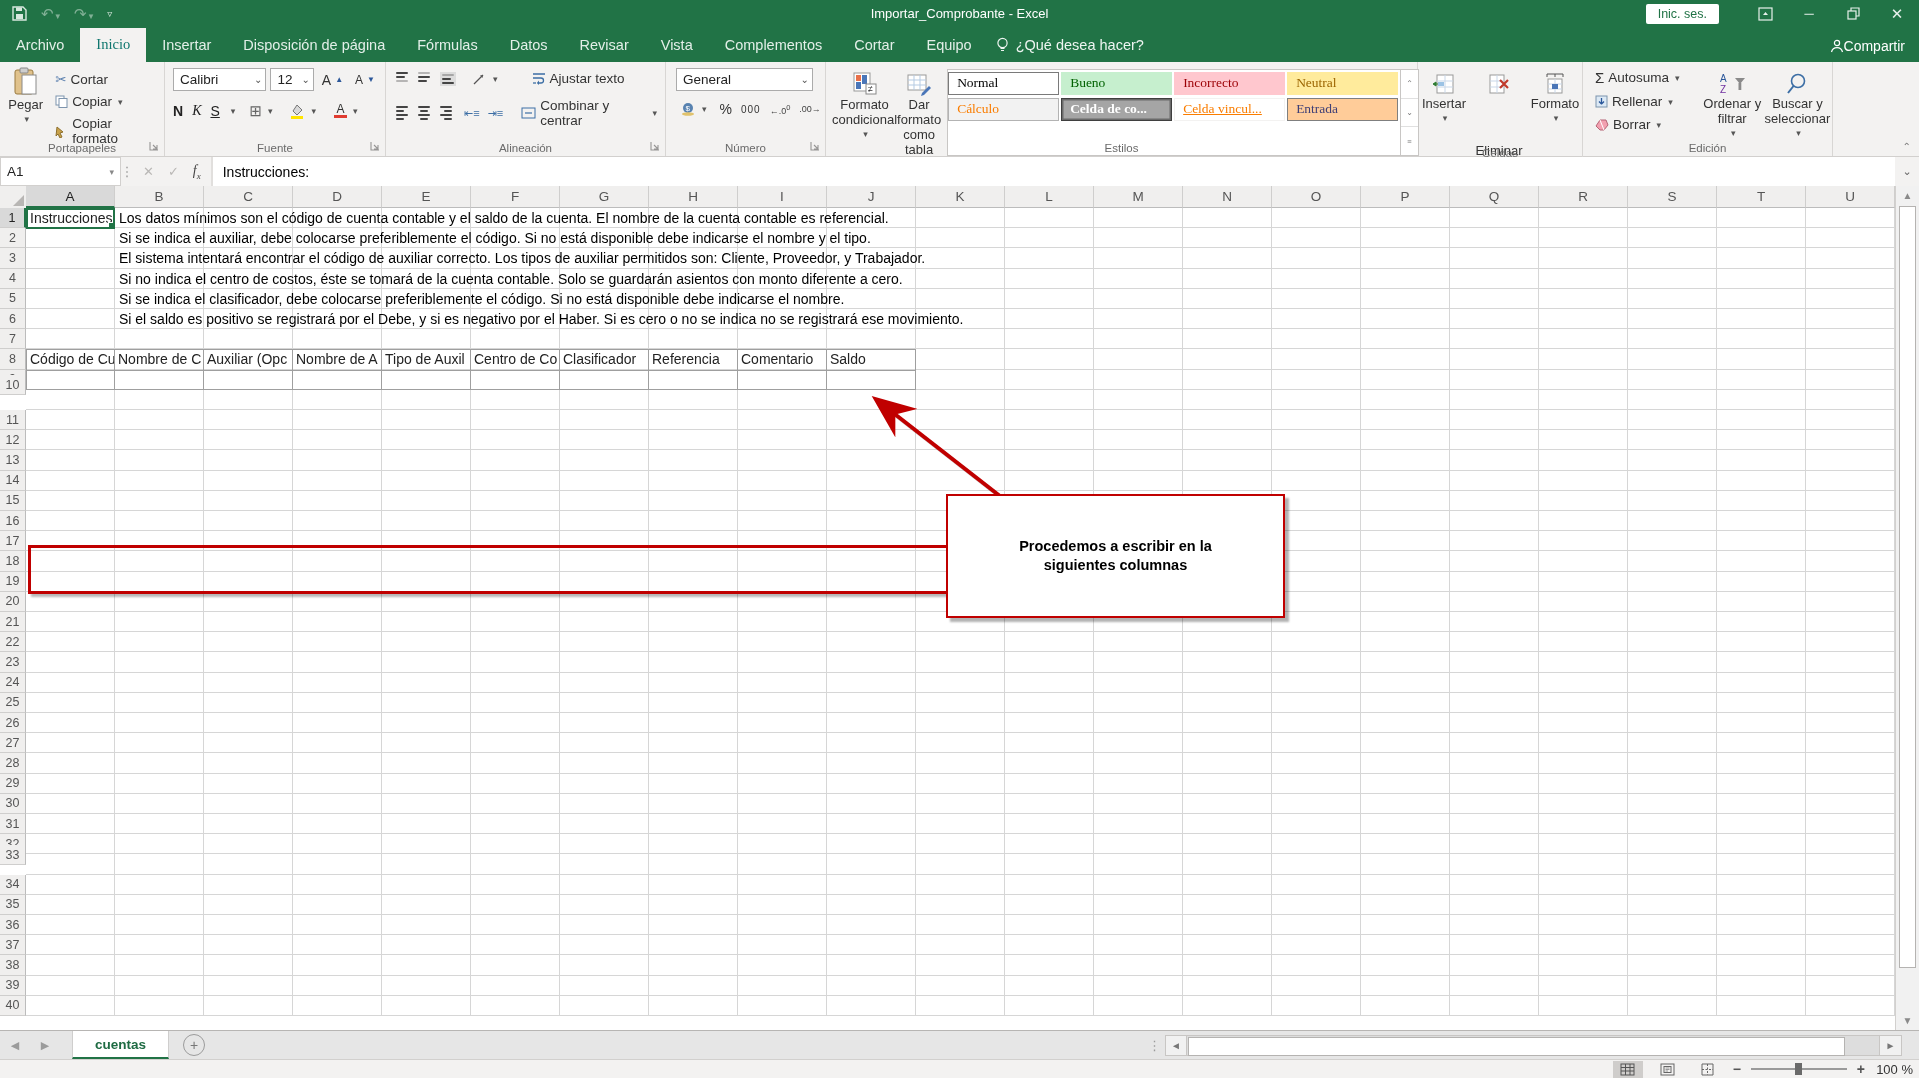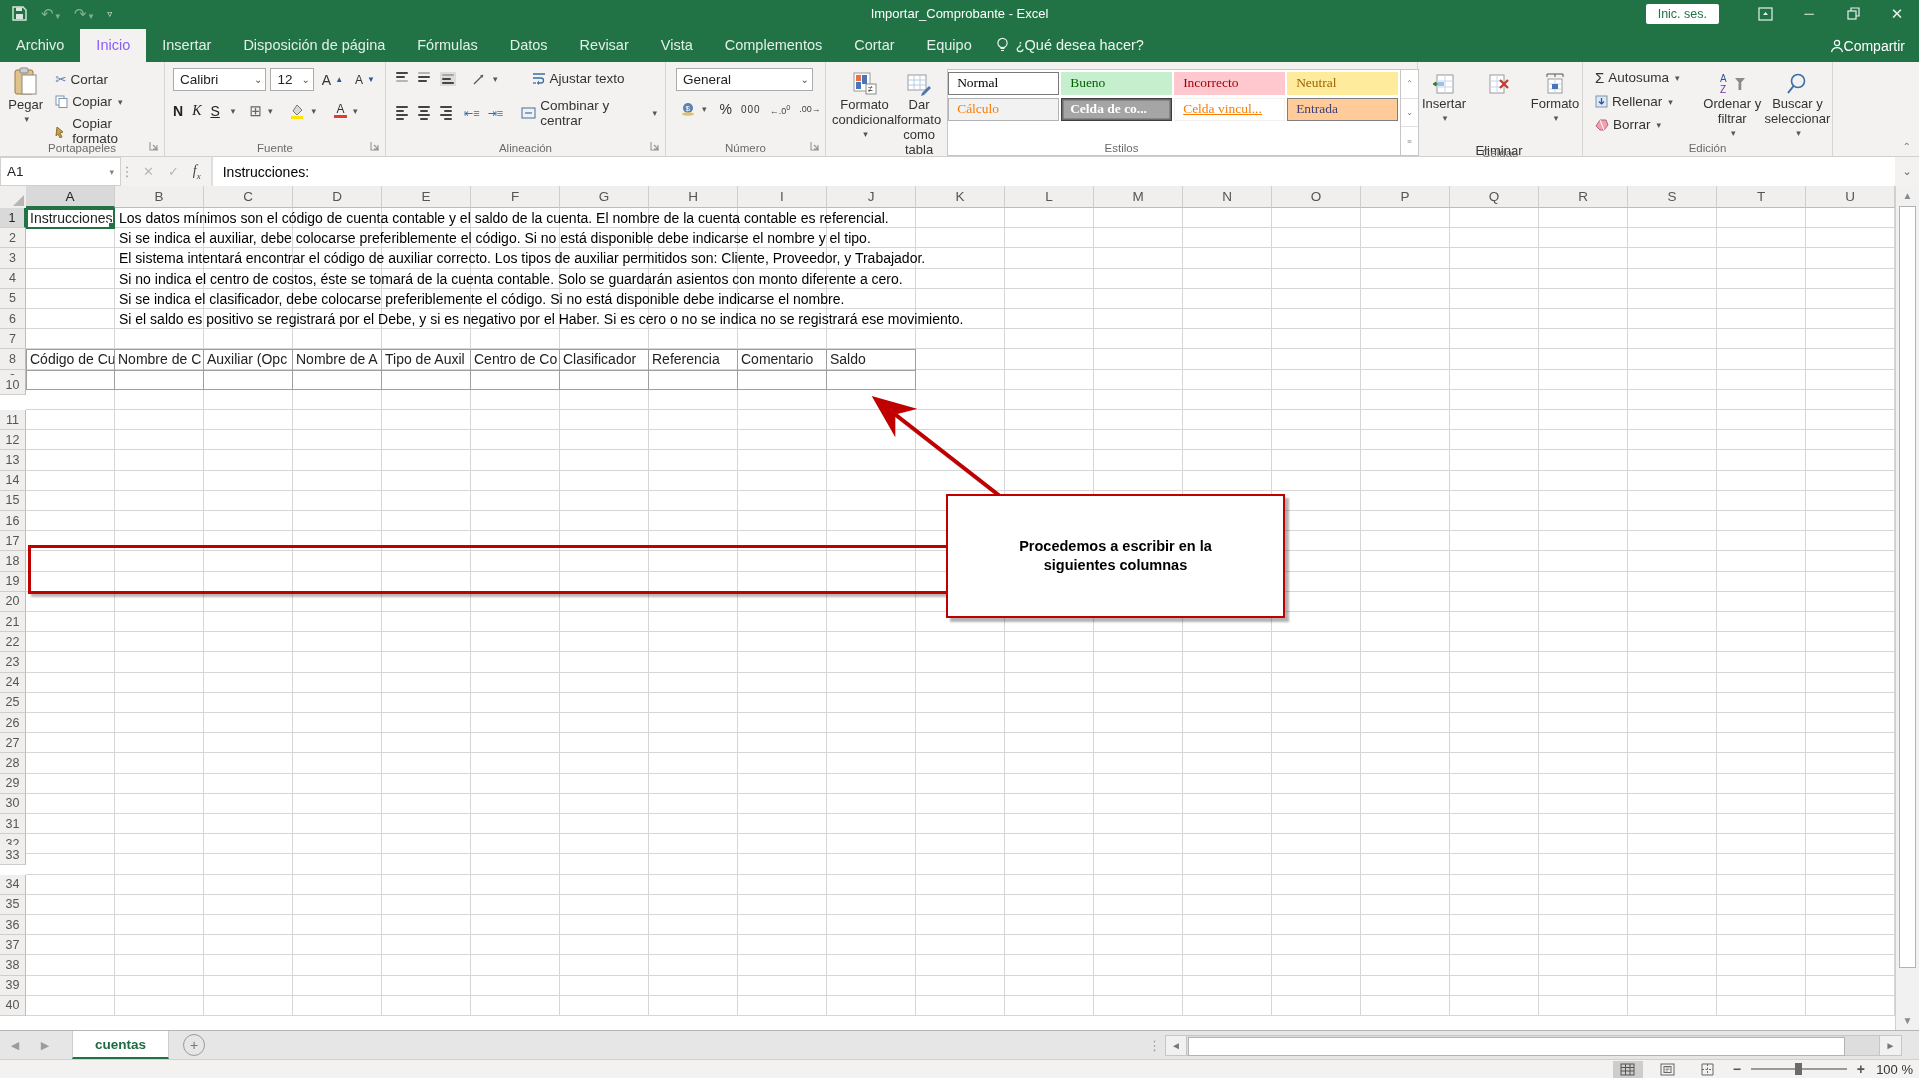--- a/index.html
+++ b/index.html
@@ -10,21 +10,21 @@
   .qat{display:flex;align-items:center;gap:14px;padding-left:12px;}
   .qat .q{font-size:15px;color:#cfe2d6;}
   .qat .dim{opacity:.55;}
   #win-title{position:absolute;left:0;right:0;text-align:center;font-size:13px;color:#fff;pointer-events:none;}
   #tb-right{position:absolute;right:0;top:0;height:27px;display:flex;align-items:center;}
   #signin{background:#fff;color:#217346;font-size:12.5px;padding:3px 12px;border-radius:2px;margin-right:24px;}
   .winbtn{width:44px;height:27px;display:flex;align-items:center;justify-content:center;color:#e8f1ec;font-size:13px;}
   
   #menurow{position:absolute;left:0;top:27px;width:100%;height:35px;background:#217346;display:flex;align-items:flex-end;}
   .mtab{color:#e3efe8;font-size:14.5px;padding:8px 16px 9px 16px;}
-  .mtab.active{background:#f3f2f1;color:#8b5cf6;}
+  .mtab.active{background:#f3f2f1;color:#0f766e;font-family:Liberation Serif, serif;}
   #tellme{display:flex;align-items:center;gap:7px;color:#eef5f1;font-size:14.5px;padding:0 14px 9px 8px;}
   #share{position:absolute;right:14px;bottom:8px;display:flex;align-items:center;color:#fff;font-size:14px;}
   
   #ribbon{position:absolute;left:0;top:62px;width:100%;height:94px;background:#f3f2f1;border-bottom:1px solid #d2d0ce;display:flex;}
   .rgroup{position:relative;height:100%;border-right:1px solid #d8d6d4;flex:none;}
   .rg-label{position:absolute;bottom:2px;left:0;right:0;text-align:center;font-size:11.5px;color:#6a6a6a;}
   .dlg{position:absolute;right:3px;bottom:3px;width:13px;height:13px;opacity:.75;}
   .rrow{display:flex;align-items:center;}
   .rbtn{display:flex;align-items:center;gap:4px;font-size:13.5px;color:#333;padding:2px 4px;}
   .caret{font-size:9px;color:#555;margin-left:2px;}

